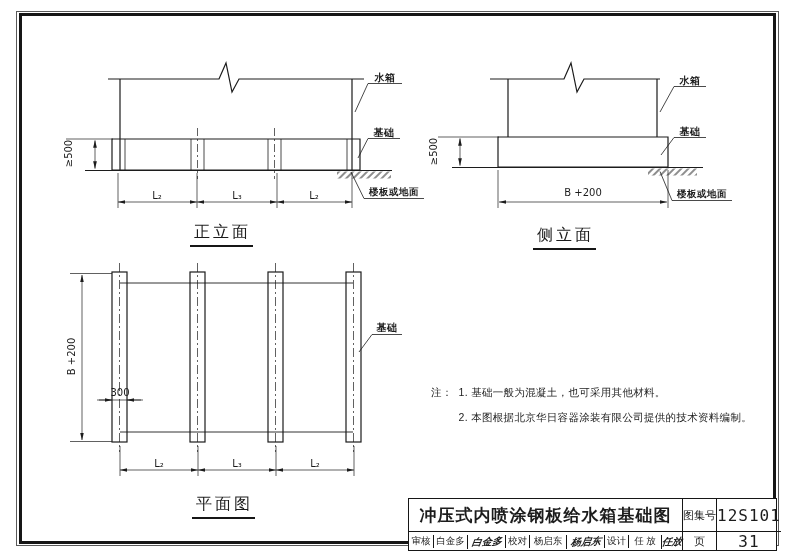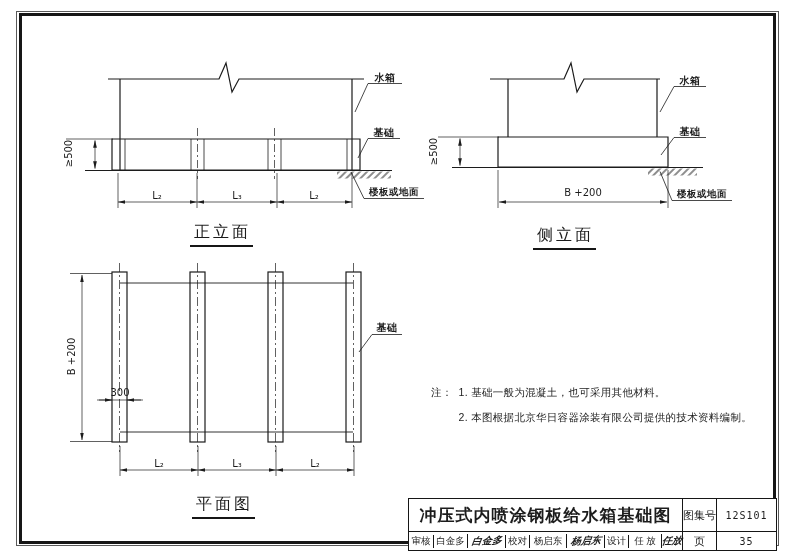--- a/index.html
+++ b/index.html
@@ -15,21 +15,21 @@
   .notes { position:absolute; left:431px; top:386px; display:flex; font-size:10.5px; letter-spacing:0.3px; }
   .notes .prefix { margin-right:6px; }
   .notes .items > div { margin-bottom:11px; white-space:nowrap; }
   
   .tb { position:absolute; left:408px; top:490px; width:369px; height:53px; border:1.5px solid #161616; display:grid; grid-template-columns:273px 34px 1fr; grid-template-rows:32px 1fr; background:#fff;margin-top:8px; }
   .tb > div { display:flex; align-items:center; justify-content:center; }
   .tb .bl { border-left:1.2px solid #161616; }
   .tb .bt { border-top:1.2px solid #161616; }
   .tb-title { font-size:17px; font-weight:bold; letter-spacing:1px; white-space:nowrap; }
   .tb-small { font-size:11px; letter-spacing:0; }
-  .tb-num { font-size:10px; font-family:"DejaVu Sans Mono","DejaVu Sans",sans-serif; letter-spacing:1px; }
+  .tb-num { font-size:16px; font-family:"DejaVu Sans Mono","DejaVu Sans",sans-serif; letter-spacing:1px; }
   .sigrow { display:flex; align-items:stretch; }
   .sigrow > div { display:flex; align-items:center; justify-content:center; font-size:9.5px; border-left:1px solid #161616; white-space:nowrap;text-align:center; }
   .sigrow > div:first-child { border-left:none; }
   .sig { font-style:italic; font-weight:bold; transform:skewX(-10deg) rotate(-2deg); font-size:10px; }
 </style>
 </head>
 <body>
 
 <div class="frame-outer"></div>
 <div class="frame-inner"></div>
@@ -165,14 +165,14 @@
     <div style="flex:0 0 38px">
         <span class="sig">杨启东</span>
       </div>
     <div style="flex:0 0 24px">设计</div>
     <div style="flex:0 0 33px">任 放</div>
     <div style="flex:1 1 auto">
         <span class="sig">任放</span>
       </div>
   </div>
   <div class="bl bt tb-small">页</div>
-  <div class="bl bt tb-num">35</div>
+  <div class="bl bt tb-num">31</div>
 </div>
 
 </body></html>

